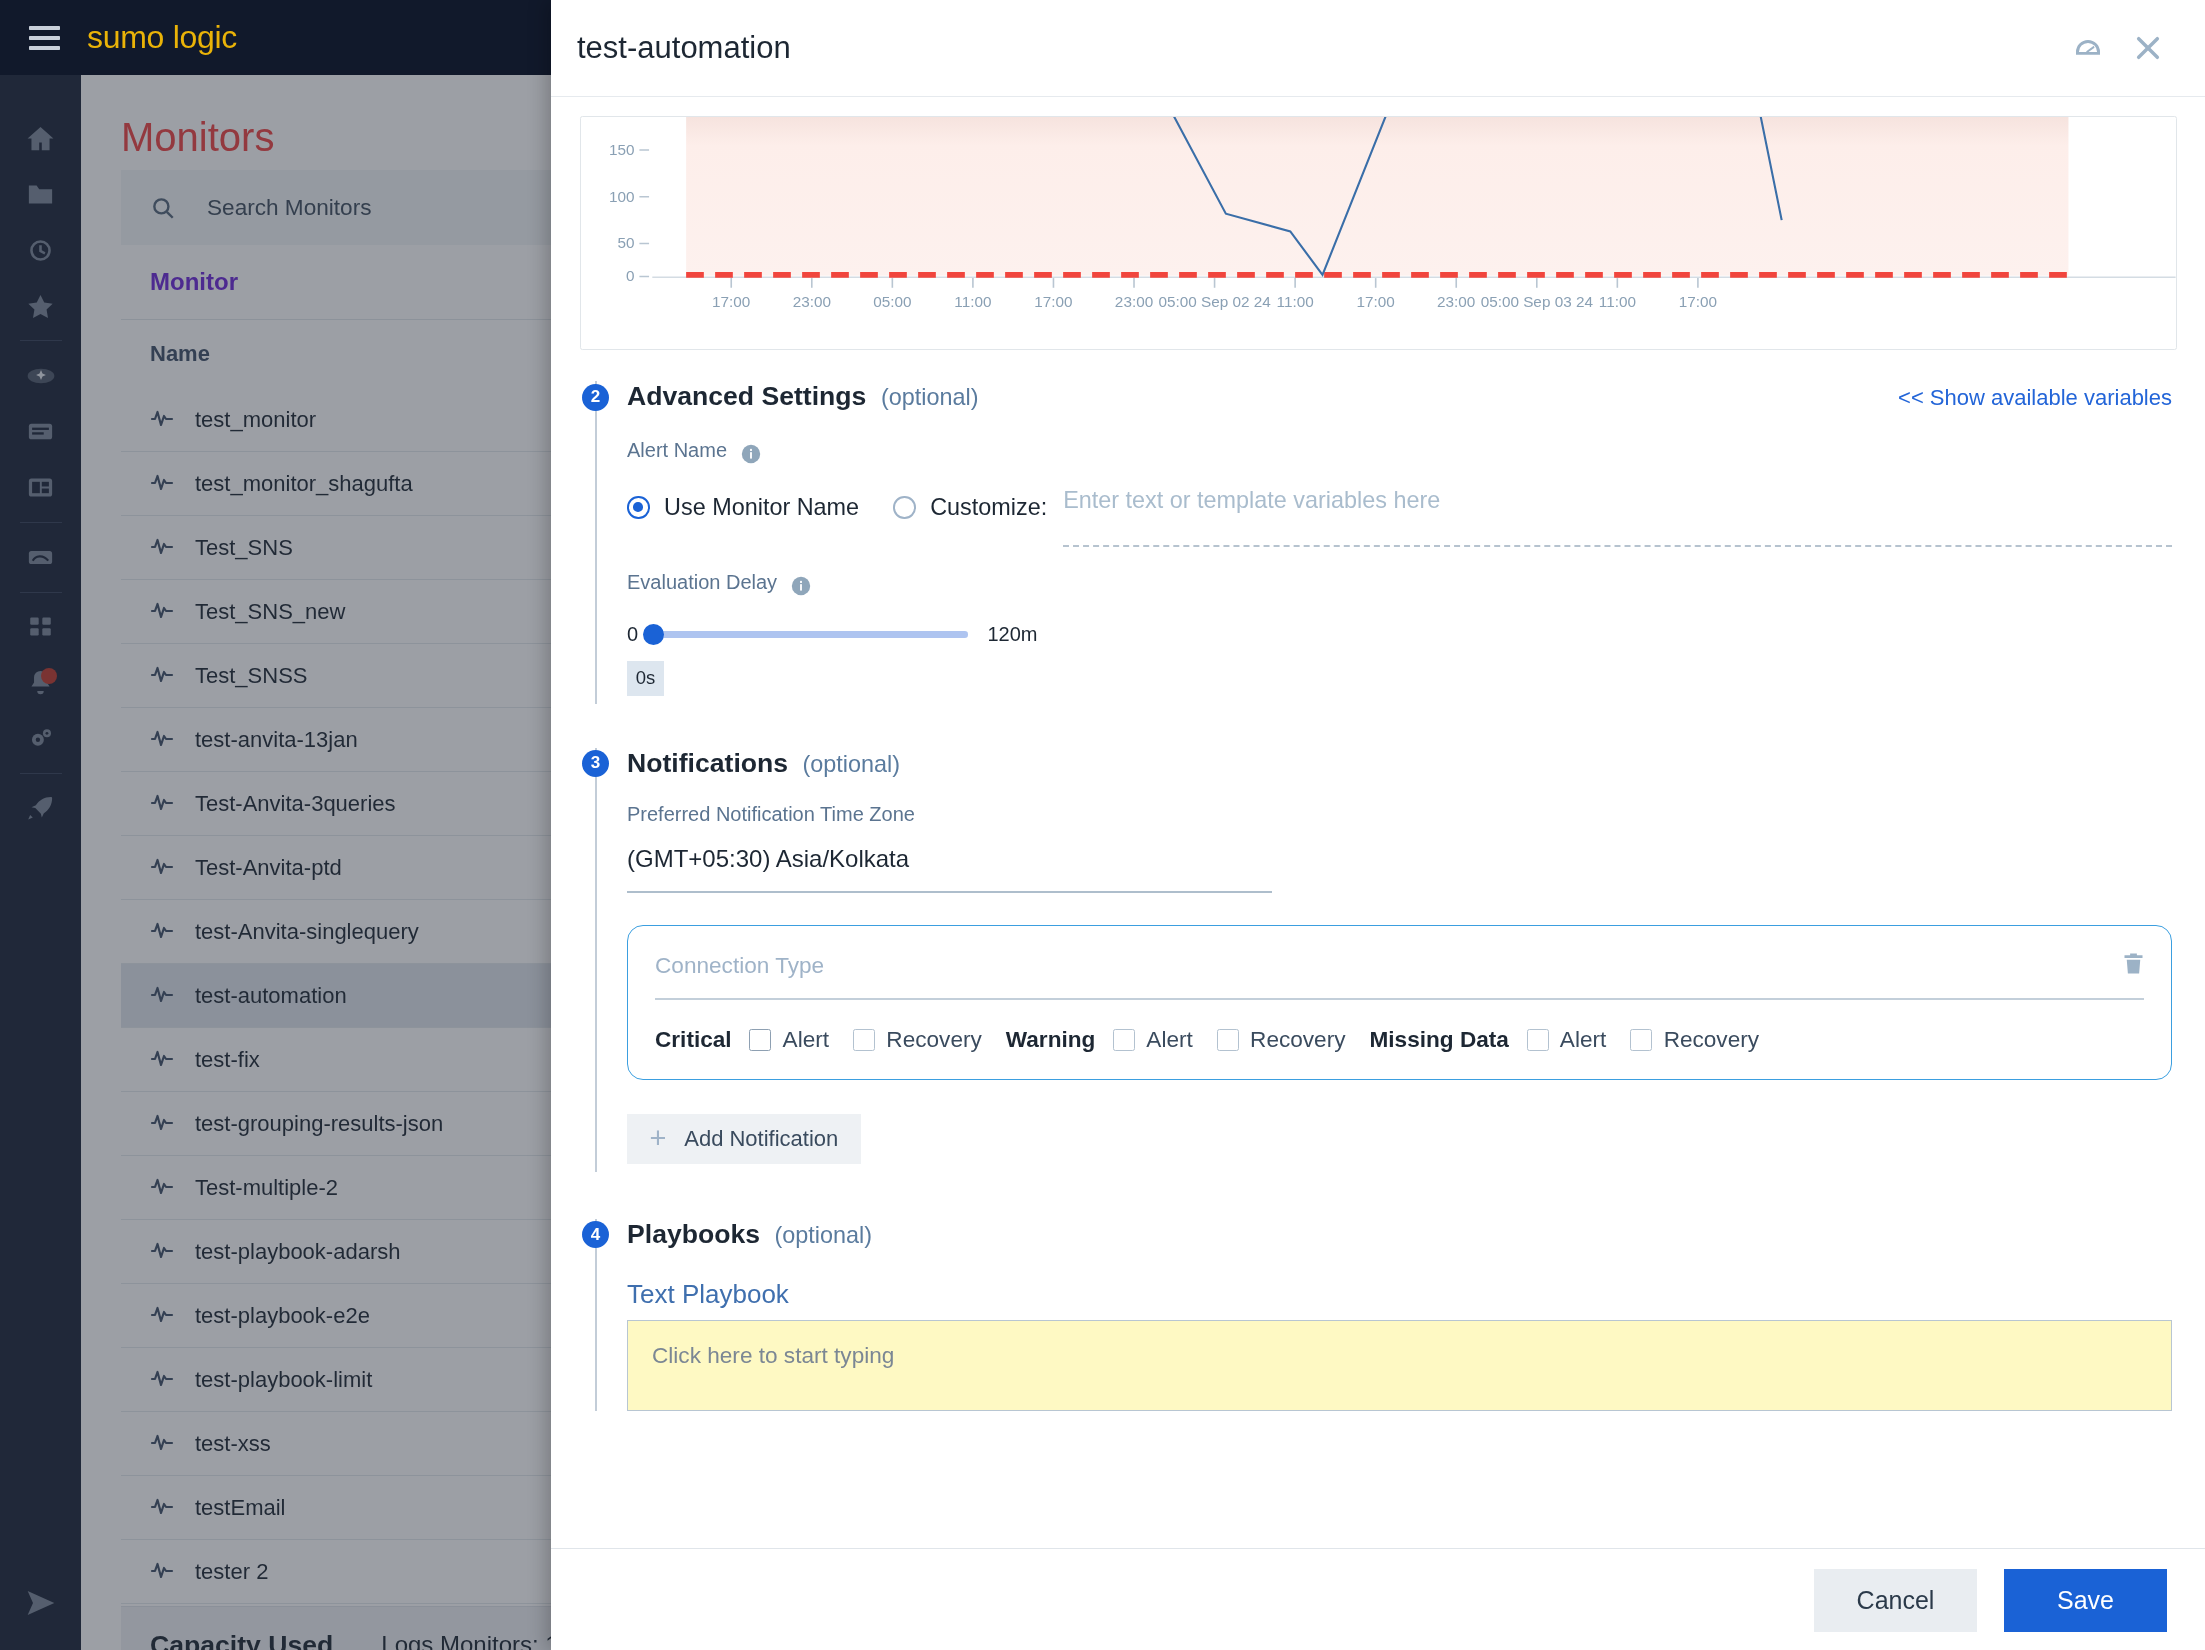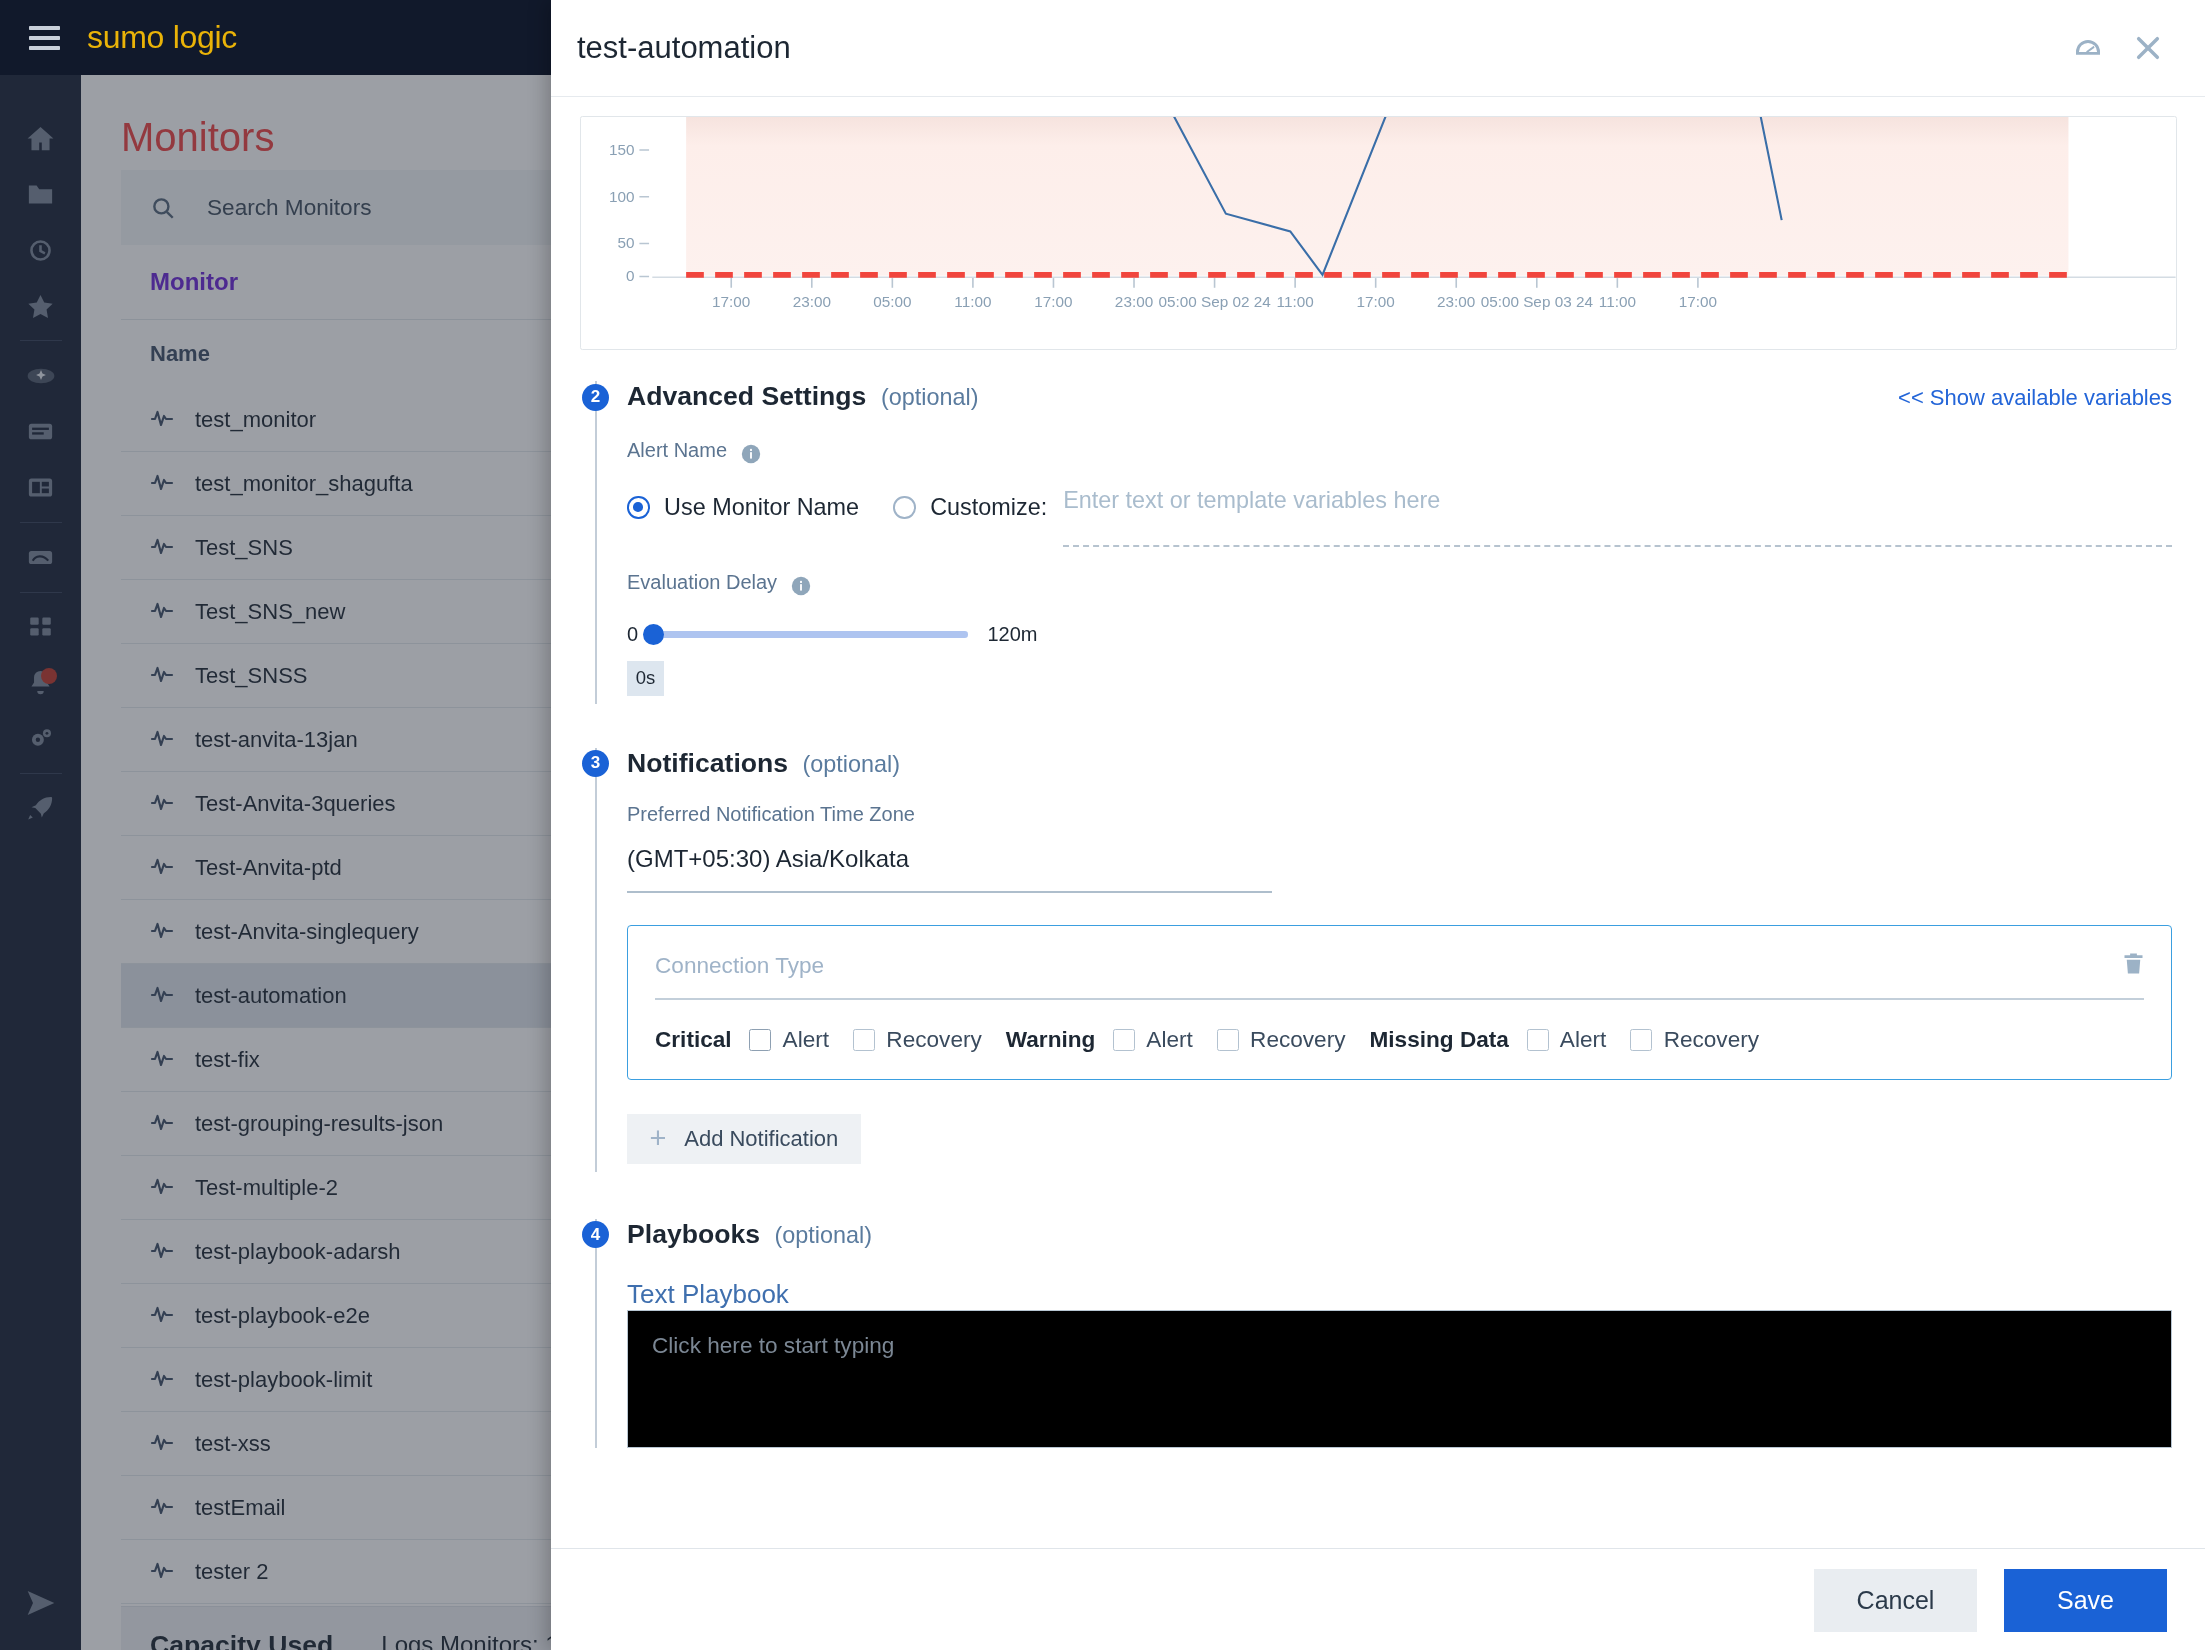--- a/index.html
+++ b/index.html
@@ -137,21 +137,21 @@
   .slider-knob { position:absolute; left:-3.2px; top:-7.3px; width:21px; height:21px; border-radius:50%; background:#1a62d6; cursor:pointer;}
   .slider-max { font-size:20px; color:#1d2733; margin-left:19.3px;}
   .slider-value { margin-top:14.5px; width:37px; height:35px; background:#dde6ef; display:flex; align-items:center; justify-content:center; font-size:18.5px; color:#1d2733;}
 
   .sub-desc { font-size:21px; color:#1d2733; margin-top:11.3px;}
 
   .tz-value { font-size:24px; color:#1d2733; }
   .tz-underline { width:645px; height:2.4px; background:#aebecc; margin-top:17.7px;}
 
   .notif-card {
-    margin-top:32px; border:1.6px solid #3b9fe0; border-radius:4px; padding:27px 27px 26px 27px;
+    margin-top:32px; border:1.6px solid #3b9fe0; border-radius:16px; padding:27px 27px 26px 27px;
     position:relative;
   }
   .conn-ph { font-size:22.6px; color:#9fb3c8; }
   .conn-underline { height:1.6px; background:#c3cfda; margin-top:19.3px;}
   .trash-btn { position:absolute; right:24px; top:24px; cursor:pointer;}
 
   .chk-row { display:flex; align-items:center; margin-top:27px; flex-wrap:nowrap;}
   .sev-lbl { font-size:22.6px; color:#1d2733; font-weight:700; margin-right:17.7px;}
   .chk { width:22px; height:22px; border:1.6px solid #b3c2d0; border-radius:2.4px; background:#fff; cursor:pointer; flex:0 0 auto;}
   .chk.dark { border-color:#8ea0b2; }
@@ -159,22 +159,22 @@
 
   .add-btn {
     margin-top:34px; height:50px; background:#eef1f4; display:inline-flex; align-items:center;
     gap:17.7px; padding:0 22.6px; cursor:pointer;
   }
   .add-btn .plus { font-size:29px; color:#9fb3c8; line-height:1; }
   .add-btn .lbl { font-size:22px; color:#3a4b5e; }
 
   .playbook-label { font-size:26px; color:#3f6fae; margin-top:29px;}
   .playbook-box {
-    margin-top:0; border:0.8px solid #b8c6d2; border-top:1.6px solid #b8c6d2; height:138px;
-    background:#000000; padding:22.6px 24px;
+    margin-top:10px; border:0.8px solid #b8c6d2; border-top:1.6px solid #b8c6d2; height:91px;
+    background:#fef9c3; padding:22.6px 24px;
   }
   .playbook-ph { font-size:22.6px; color:#7b8794;}
 
   #modal-footer {
     height:103px; flex:0 0 103px; border-top:0.8px solid #e0e5ea;
     display:flex; align-items:center; justify-content:flex-end; gap:27px; padding-right:39px;
     background:#fff;
   }
   .btn { height:63px; min-width:163px; display:flex; align-items:center; justify-content:center; font-size:25px; cursor:pointer; border:none;}
   .btn-cancel { background:#e9edf1; color:#2b3a4a;}

